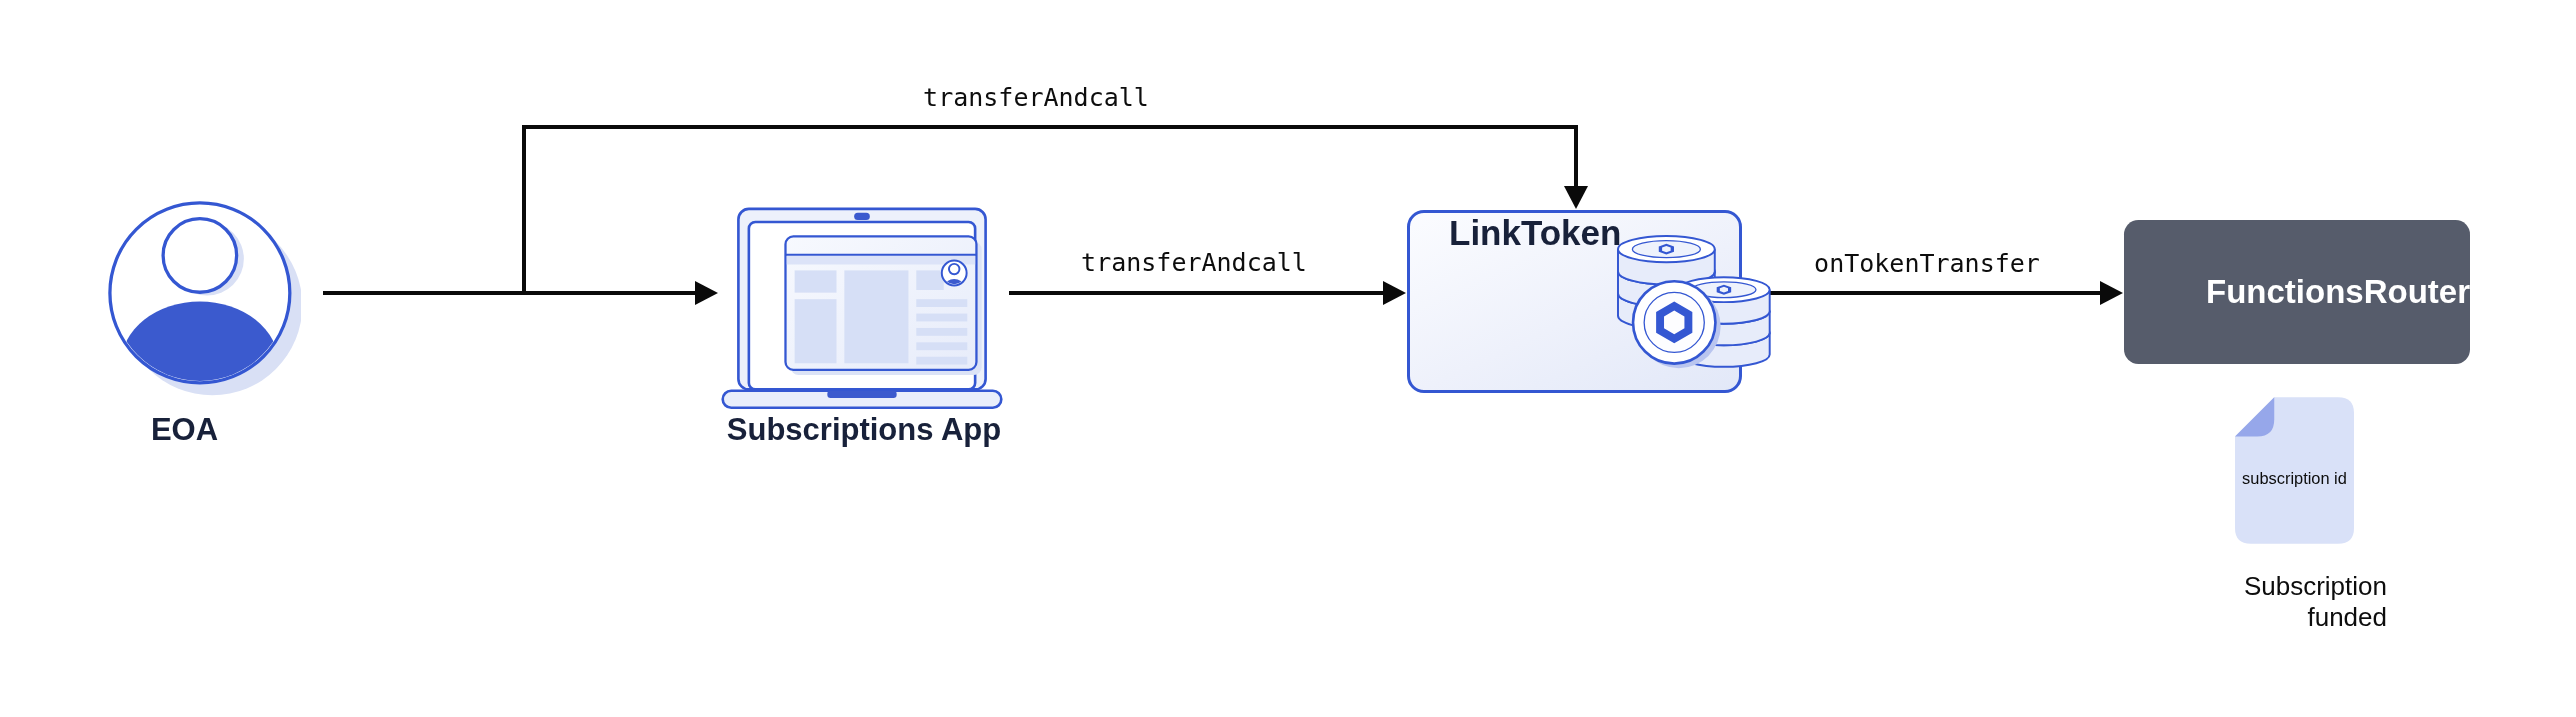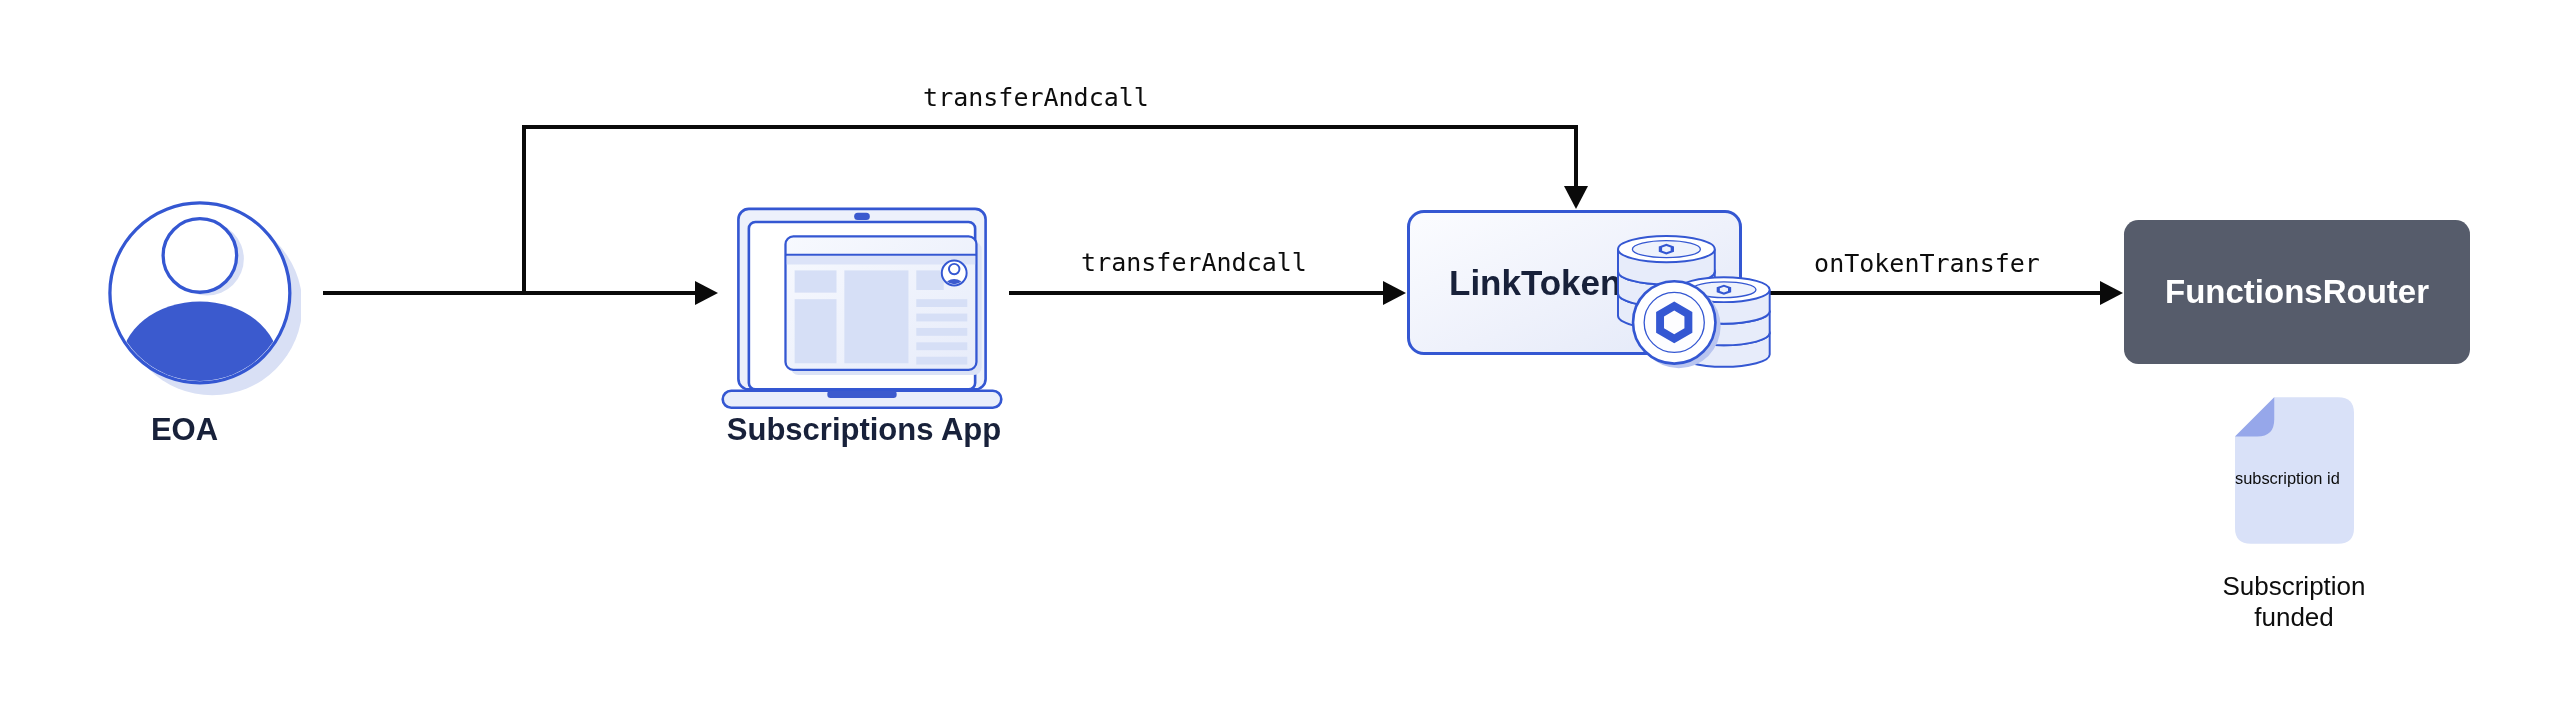--- a/index.html
+++ b/index.html
@@ -45,35 +45,35 @@
   .label-right{left:1763px;top:249px;}
   
   .node-title{position:absolute;text-align:center;font-weight:700;color:var(--navy);}
   .title-eoa{left:86px;top:412px;width:197px;font-size:31px;}
   .title-app{left:723px;top:412px;width:282px;font-size:31px;}
   
   .eoa-icon{position:absolute;left:104px;top:195px;width:197px;height:205px;}
   
   .laptop-icon{position:absolute;left:721px;top:205px;width:282px;height:206px;}
   
-  .linktoken-box{position:absolute;left:1407px;top:210px;width:335px;height:145px;
+  .linktoken-box{position:absolute;left:1407px;top:210px;width:335px;height:183px;
     box-sizing:border-box;border:3.3px solid var(--accent);border-radius:17px;
     background:linear-gradient(155deg,#fbfcff 0%,#eef1fb 55%,#e2e8f8 100%);
-    display:flex;align-items:center;}
+    display:flex;align-items:flex-start;}
   .linktoken-box .token-label{padding-left:39px;font-weight:700;font-size:35px;color:var(--navy);}
   .coins-icon{position:absolute;left:1614px;top:223px;width:161px;height:153px;}
   
   .router-box{position:absolute;left:2124px;top:220px;width:346px;height:144px;
-    background:var(--slate);border-radius:14.4px;display:flex;align-items:center;justify-content:center;}
+    background:var(--slate);border-radius:14.4px;display:flex;align-items:center;justify-content:flex-end;}
   .router-box .router-label{font-weight:700;font-size:33px;color:#ffffff;white-space:nowrap;}
   
   .doc-icon{position:absolute;left:2235px;top:397px;width:119px;height:147px;}
-  .doc-text{position:absolute;left:2235px;top:469px;width:119px;
+  .doc-text{position:absolute;left:2235px;top:469px;width:119px;text-align:center;
     font-size:16.4px;line-height:19.7px;color:var(--ink);}
-  .doc-caption{position:absolute;left:2201px;top:571px;width:186px;text-align:center;
+  .doc-caption{position:absolute;left:2201px;top:571px;width:186px;text-align:right;
     font-size:26px;line-height:31px;color:var(--ink);}
   
   .sb{stroke:var(--accent);}
   .fb{fill:var(--fill-blue);}
 </style>
 </head>
 <body>
 
 <div class="canvas">
 

